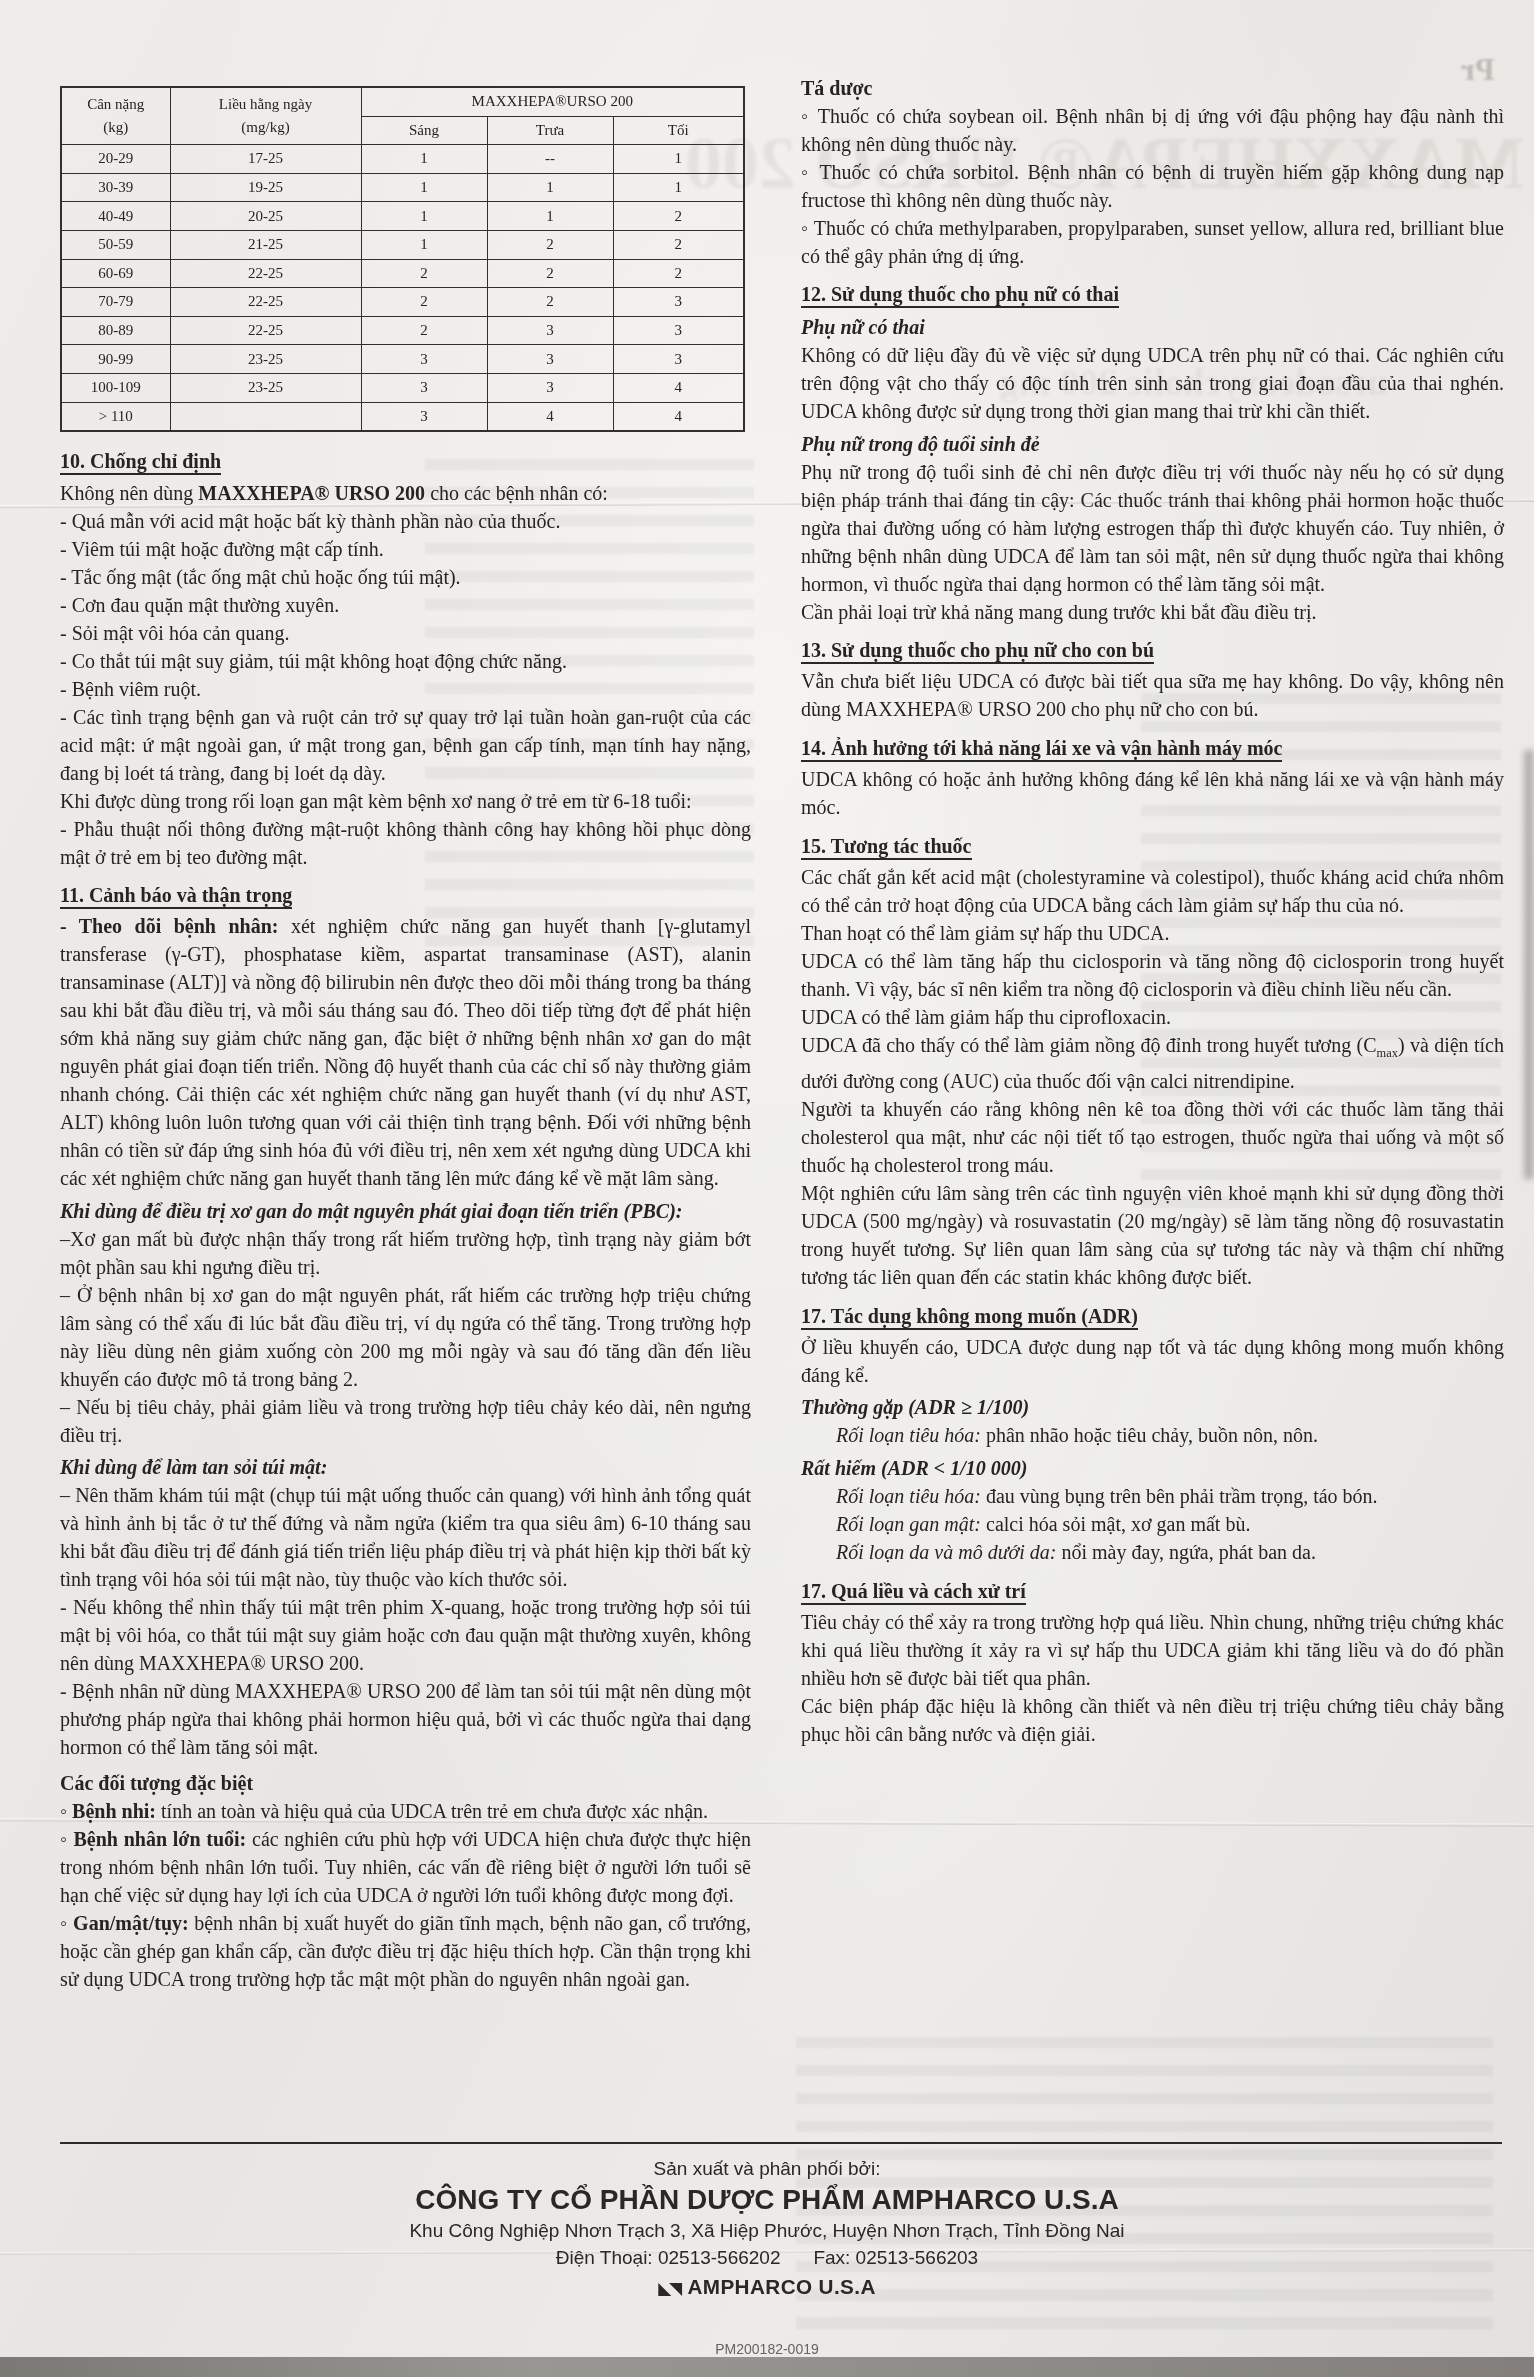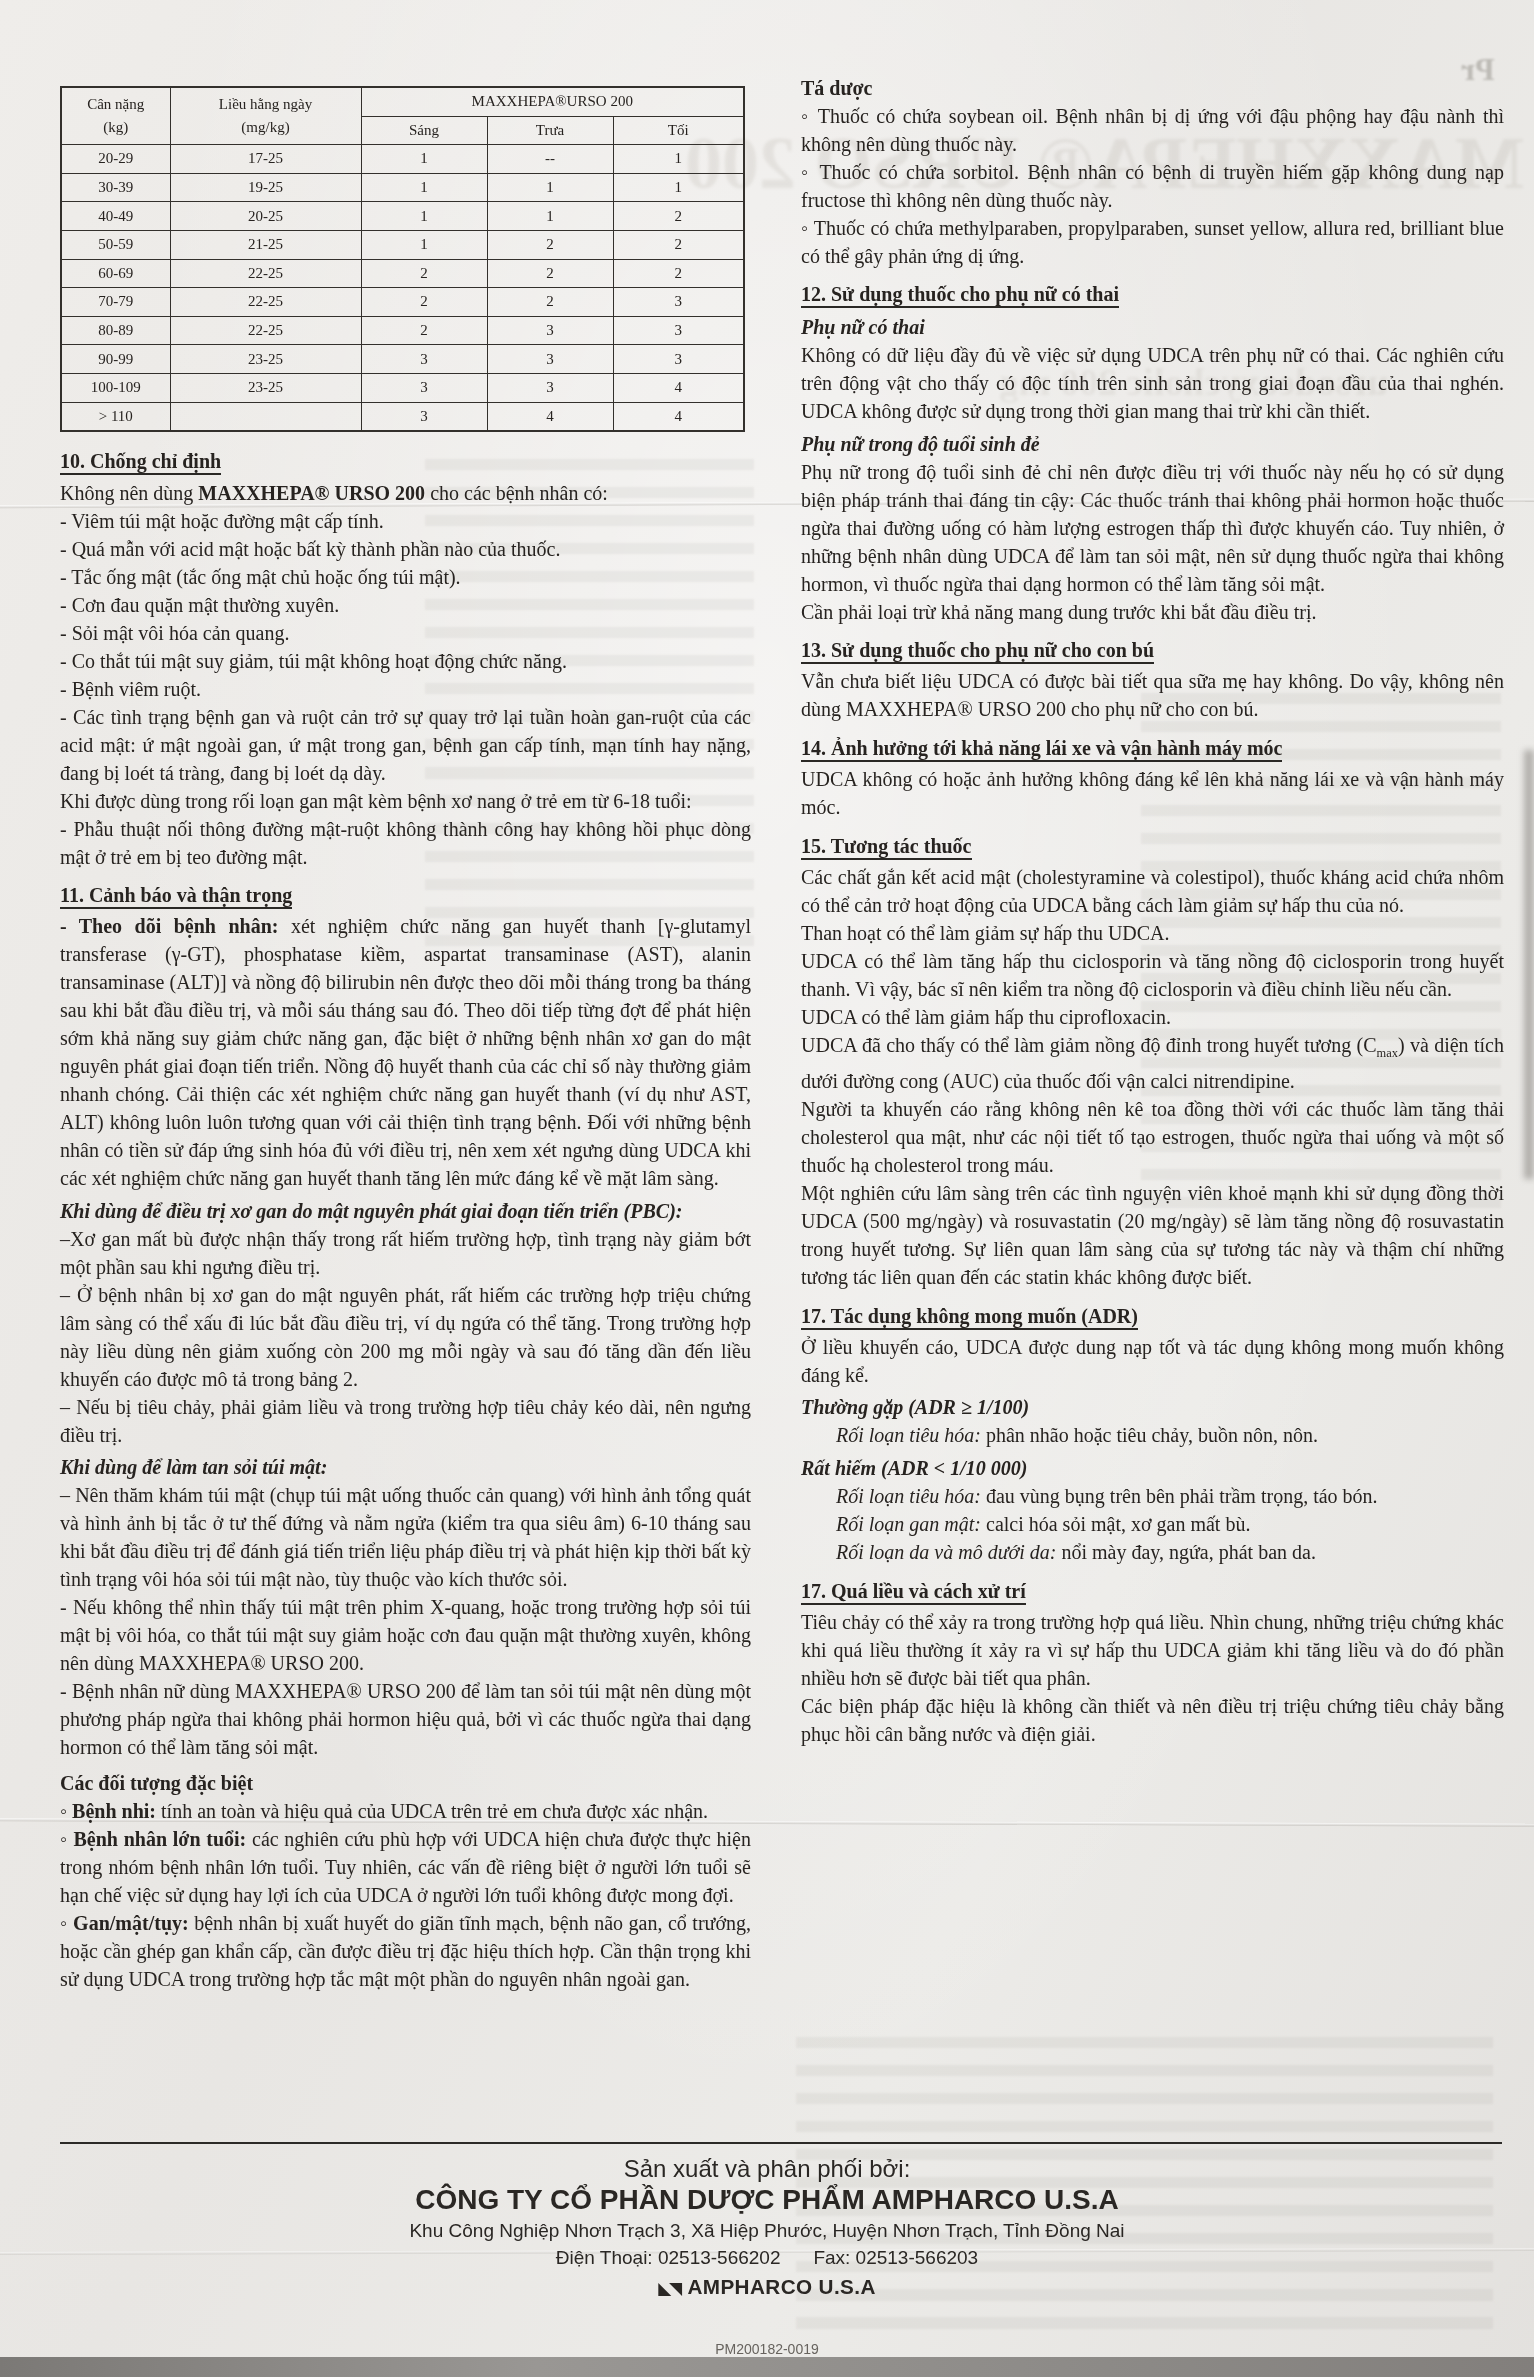--- a/index.html
+++ b/index.html
@@ -33,21 +33,21 @@
   table.dose th, table.dose td{
     border:1.5px solid #33302c;text-align:center;vertical-align:middle;
     font-size:15px;line-height:23px;padding:2.3px 3.1px;font-weight:normal;
   }
   table.dose{border:2.3px solid #33302c;}
   th.wrap{white-space:pre-line;}
   
   #divider{position:absolute;left:60px;right:32px;top:2142px;height:2.3px;background:#2c2a27;}
   #footer{position:absolute;left:0;right:0;top:2156px;text-align:center;
     font-family:"Liberation Sans","DejaVu Sans",sans-serif;color:#2a2724;}
-  #footer .produced{font-size:24px;line-height:26px;}
+  #footer .produced{font-size:19px;line-height:26px;}
   #footer .company{font-size:28px;line-height:35px;font-weight:bold;}
   #footer .address{font-size:19px;line-height:27px;}
   #footer .phones{font-size:19px;line-height:27px;}
   #footer .phones span{margin:0 13.8px;}
   #footer .brandline{font-size:20.7px;line-height:31px;font-weight:bold;letter-spacing:0.4px;}
   #footer .brandline .logo{font-size:17px;letter-spacing:-2.3px;margin-right:7.7px;}
   #footer .code{margin-top:37px;font-size:14px;color:#67635e;
     font-family:"Liberation Sans","DejaVu Sans",sans-serif;font-weight:normal;}
   
   .ghost{position:absolute;pointer-events:none;color:#8d8577;transform:scaleX(-1);
@@ -179,22 +179,22 @@
             <td></td>
             <td>3</td>
             <td>4</td>
             <td>4</td>
           </tr>
         </tbody>
     </table>
     <div>
         <div class="blk h1"><span>10. Chống chỉ định</span></div>
         <div class="blk p"><span>Không nên dùng </span><span class="b">MAXXHEPA® URSO 200</span><span> cho các bệnh nhân có:</span></div>
+        <div class="blk p"><span>- Quá mẫn với acid mật hoặc bất kỳ thành phần nào của thuốc.</span></div>
         <div class="blk p"><span>- Viêm túi mật hoặc đường mật cấp tính.</span></div>
-        <div class="blk p"><span>- Quá mẫn với acid mật hoặc bất kỳ thành phần nào của thuốc.</span></div>
         <div class="blk p"><span>- Tắc ống mật (tắc ống mật chủ hoặc ống túi mật).</span></div>
         <div class="blk p"><span>- Cơn đau quặn mật thường xuyên.</span></div>
         <div class="blk p"><span>- Sỏi mật vôi hóa cản quang.</span></div>
         <div class="blk p"><span>- Co thắt túi mật suy giảm, túi mật không hoạt động chức năng.</span></div>
         <div class="blk p"><span>- Bệnh viêm ruột.</span></div>
         <div class="blk p"><span>- Các tình trạng bệnh gan và ruột cản trở sự quay trở lại tuần hoàn gan-ruột của các acid mật: ứ mật ngoài gan, ứ mật trong gan, bệnh gan cấp tính, mạn tính hay nặng, đang bị loét tá tràng, đang bị loét dạ dày.</span></div>
         <div class="blk p"><span>Khi được dùng trong rối loạn gan mật kèm bệnh xơ nang ở trẻ em từ 6-18 tuổi:</span></div>
         <div class="blk p"><span>- Phẫu thuật nối thông đường mật-ruột không thành công hay không hồi phục dòng mật ở trẻ em bị teo đường mật.</span></div>
         <div class="blk h1"><span>11. Cảnh báo và thận trọng</span></div>
         <div class="blk p"><span class="bi">- Theo dõi bệnh nhân:</span><span> xét nghiệm chức năng gan huyết thanh [γ-glutamyl transferase (γ-GT), phosphatase kiềm, aspartat transaminase (AST), alanin transaminase (ALT)] và nồng độ bilirubin nên được theo dõi mỗi tháng trong ba tháng sau khi bắt đầu điều trị, và mỗi sáu tháng sau đó. Theo dõi tiếp từng đợt để phát hiện sớm khả năng suy giảm chức năng gan, đặc biệt ở những bệnh nhân xơ gan do mật nguyên phát giai đoạn tiến triển. Nồng độ huyết thanh của các chỉ số này thường giảm nhanh chóng. Cải thiện các xét nghiệm chức năng gan huyết thanh (ví dụ như AST, ALT) không luôn luôn tương quan với cải thiện tình trạng bệnh. Đối với những bệnh nhân có tiền sử đáp ứng sinh hóa đủ với điều trị, nên xem xét ngưng dùng UDCA khi các xét nghiệm chức năng gan huyết thanh tăng lên mức đáng kể về mặt lâm sàng.</span></div>

